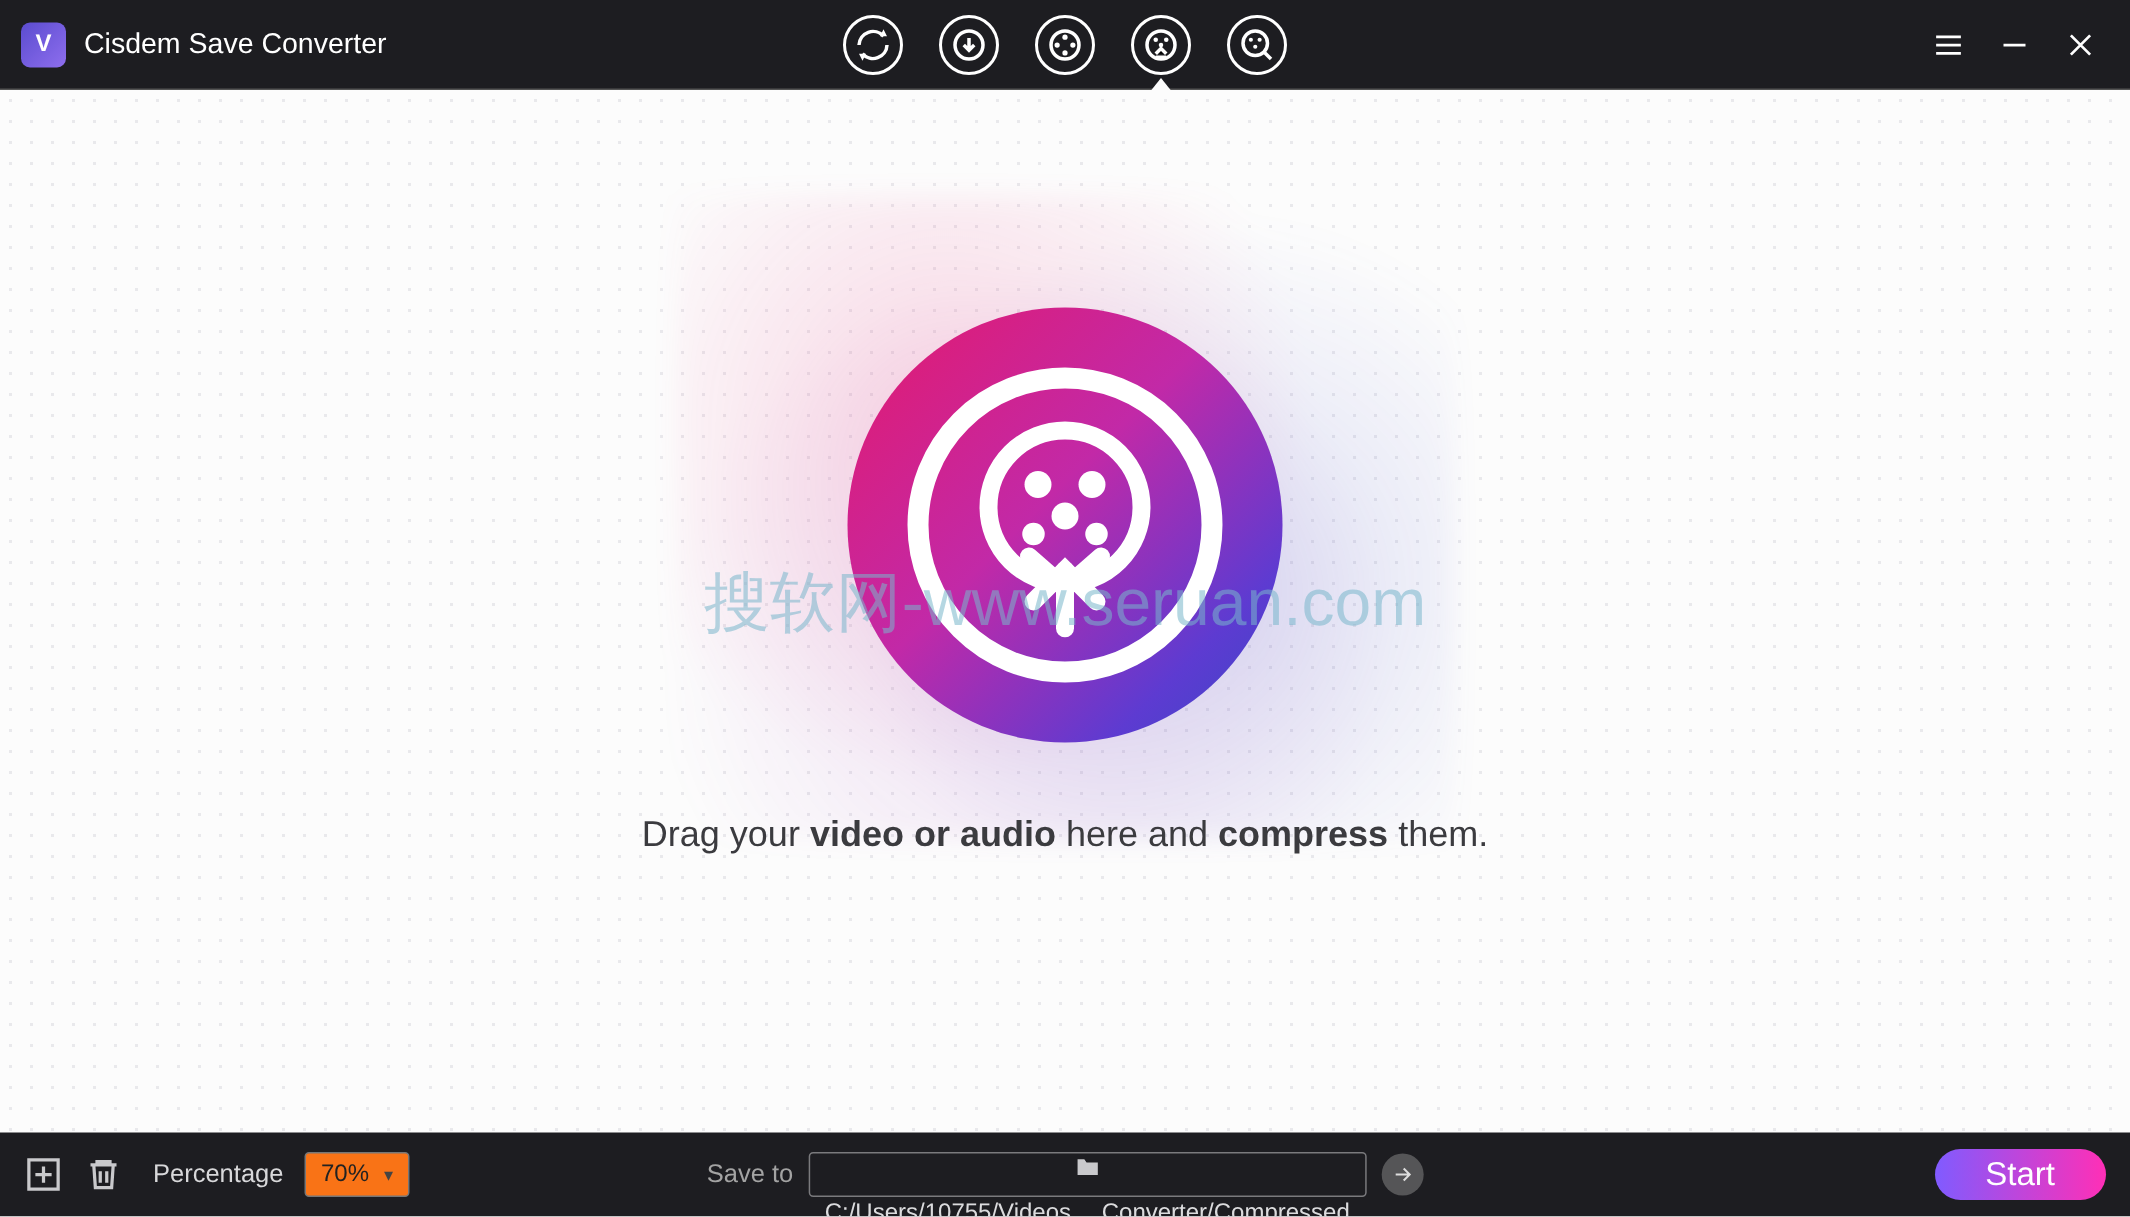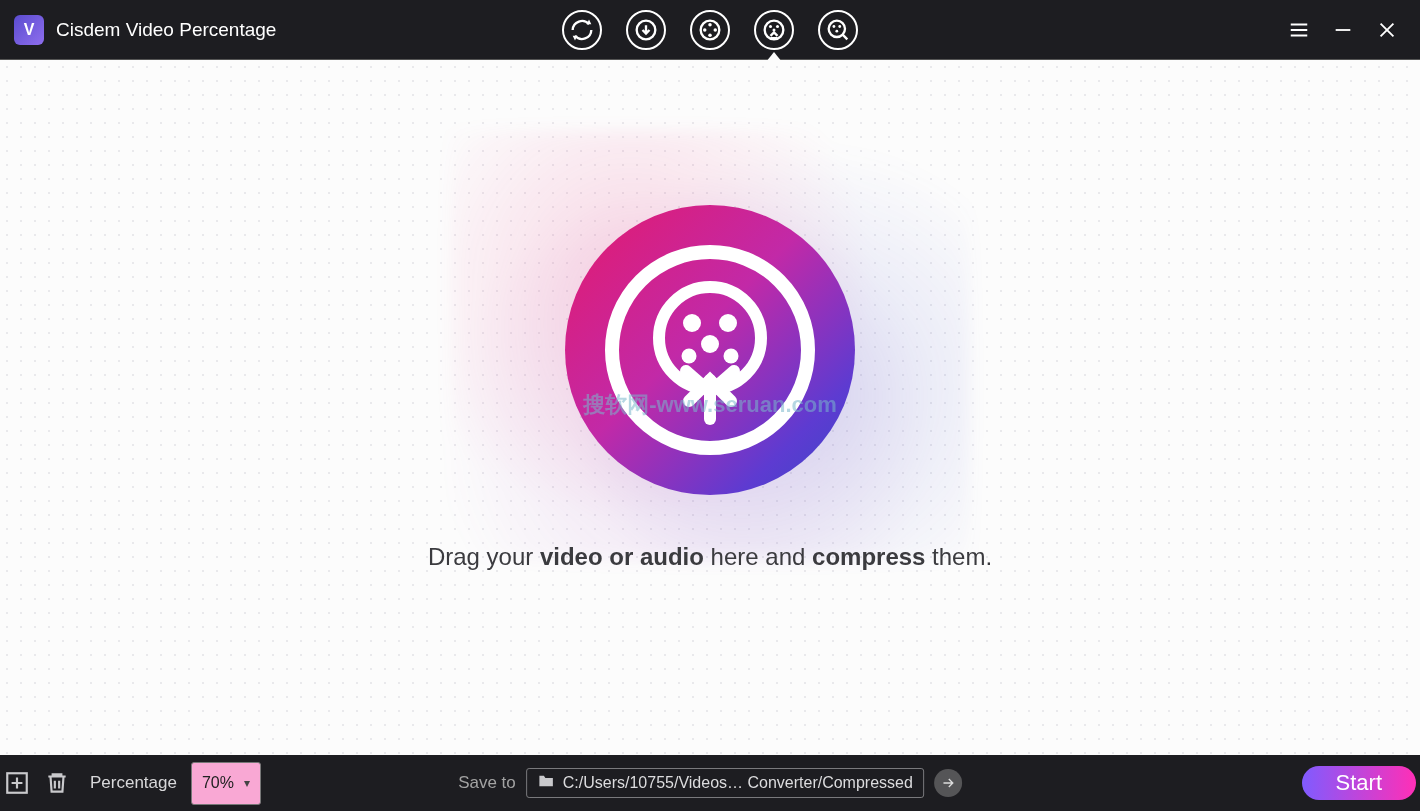--- a/index.html
+++ b/index.html
@@ -73,72 +73,72 @@
   position: relative; z-index: 1; margin-top: -40px;
 }
 .hero-icon .inner {
   width: 210px; height: 210px; border-radius: 50%; border: 14px solid #fff;
   display: flex; align-items: center; justify-content: center;
 }
 .hero-icon svg { width: 150px; height: 150px; }
 
 .watermark {
   position: absolute; top: 50%; left: 50%; transform: translate(-50%,-60%);
-  color: #7ab7cc; font-size: 22px; font-weight: 700; opacity: 0.55; z-index: 2;
+  color: #7ab7cc; font-size: 44px; font-weight: 400; opacity: 0.55; z-index: 2;
   pointer-events: none; white-space: nowrap;
 }
 
 .hero-text {
   margin-top: 48px; font-size: 24px; color: #3b3b3f; z-index: 1; text-align: center;
 }
 .hero-text b { font-weight: 700; }
 
 
 .bottombar {
   height: 56px; background: #1d1d21; display: flex; align-items: center;
-  color: #d8d8da; padding: 0 4px; gap: 14px; font-size: 17px;
+  color: #d8d8da; padding: 0 16px; gap: 14px; font-size: 17px;
 }
 .bb-btn { cursor: pointer; color: #c9c9cc; display: flex; align-items: center; }
 .bb-btn svg { width: 26px; height: 26px; }
 .pct-label { margin-left: 6px; }
 .pct-select {
-  display: flex; align-items: center; gap: 10px; border: 1px solid #777; background: #f9a8d4;
-  color: #222; height: 43px; padding: 0 10px; border-radius: 3px; cursor: pointer; font-size: 16px;
+  display: flex; align-items: center; gap: 10px; border: 1px solid #777; background: #f97316;
+  color: #222; height: 30px; padding: 0 10px; border-radius: 3px; cursor: pointer; font-size: 16px;
 }
 .pct-select .chev { font-size: 12px; color: #444; }
 
 .bb-center {
   position: absolute; left: 50%; transform: translateX(-50%);
   display: flex; align-items: center; gap: 10px;
 }
 .save-label { color: #a3a3a3; }
 .path-box {
   display: flex; align-items: center; gap: 8px; border: 1px solid #7a7a7d; height: 30px;
-  padding: 0 10px; color: #dcdcde; font-size: 16px; border-radius: 3px; min-width: 370px;
+  padding: 0 10px; color: #dcdcde; font-size: 16px; border-radius: 3px; min-width: 370px; flex-direction: column;
 }
 .folder-ico svg { width: 18px; height: 18px; }
 .go-btn {
   width: 28px; height: 28px; border-radius: 50%; background: #555557;
   display: flex; align-items: center; justify-content: center; cursor: pointer;
 }
 .go-btn svg { width: 16px; height: 16px; }
 
 .start-btn {
   margin-left: auto; height: 34px; padding: 0 34px; border-radius: 18px;
   background: linear-gradient(90deg,#805bff,#ff2fb6);
   color: #fff; font-size: 22px; display: flex; align-items: center; cursor: pointer;
 }
 </style>
 </head>
 <body>
 
 <div class="titlebar">
   <div class="left">
     <div class="app-logo">V</div>
-    <div class="app-title">Cisdem Video Percentage</div>
+    <div class="app-title">Cisdem Save Converter</div>
   </div>
 
   <div class="center">
 
     <div class="mode-btn" title="Convert">
       <svg viewBox="0 0 24 24">
           <path fill="none" stroke="#fff" stroke-width="2" d="M4 12a8 8 0 0 1 14-5M20 12a8 8 0 0 1-14 5"></path>
           <path fill="#fff" d="M18 3l2 4-4 0zM6 21l-2-4 4 0z"></path>
         </svg>
     </div>

